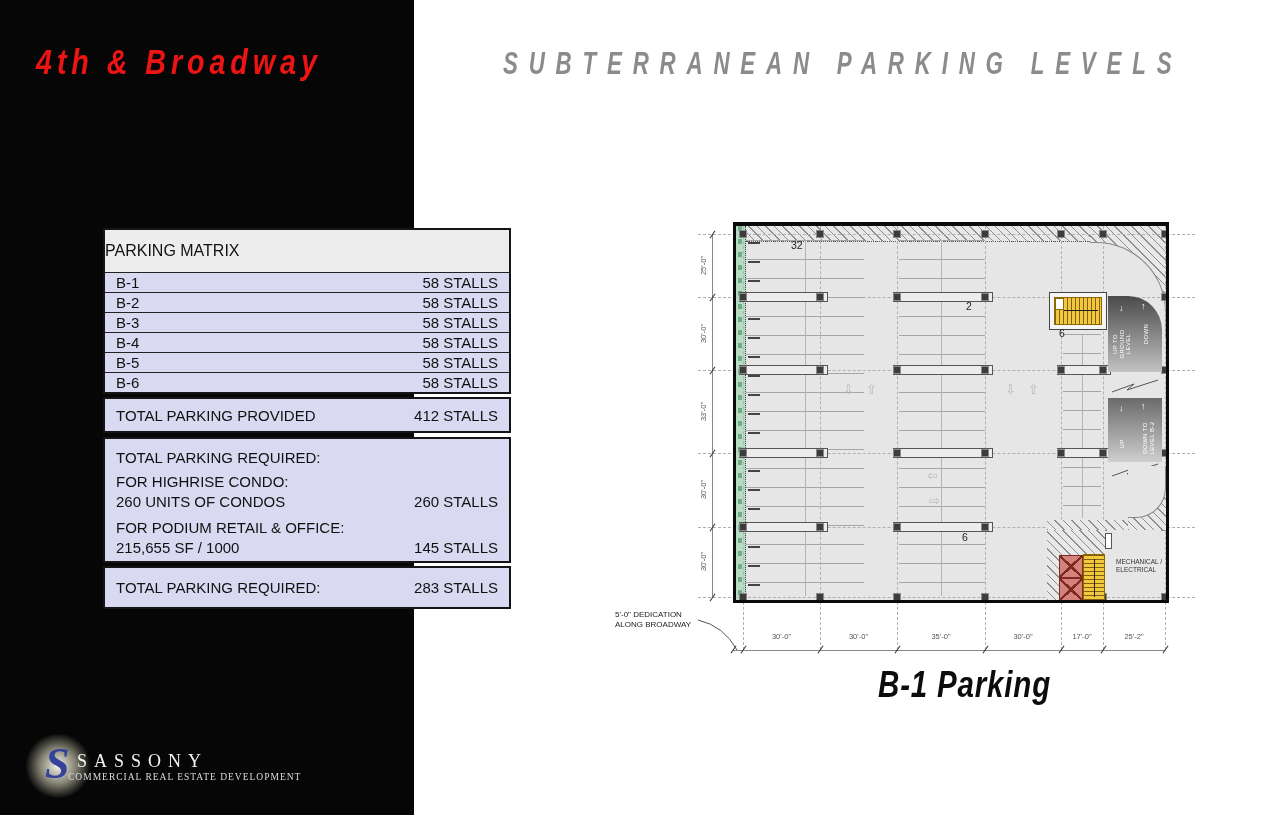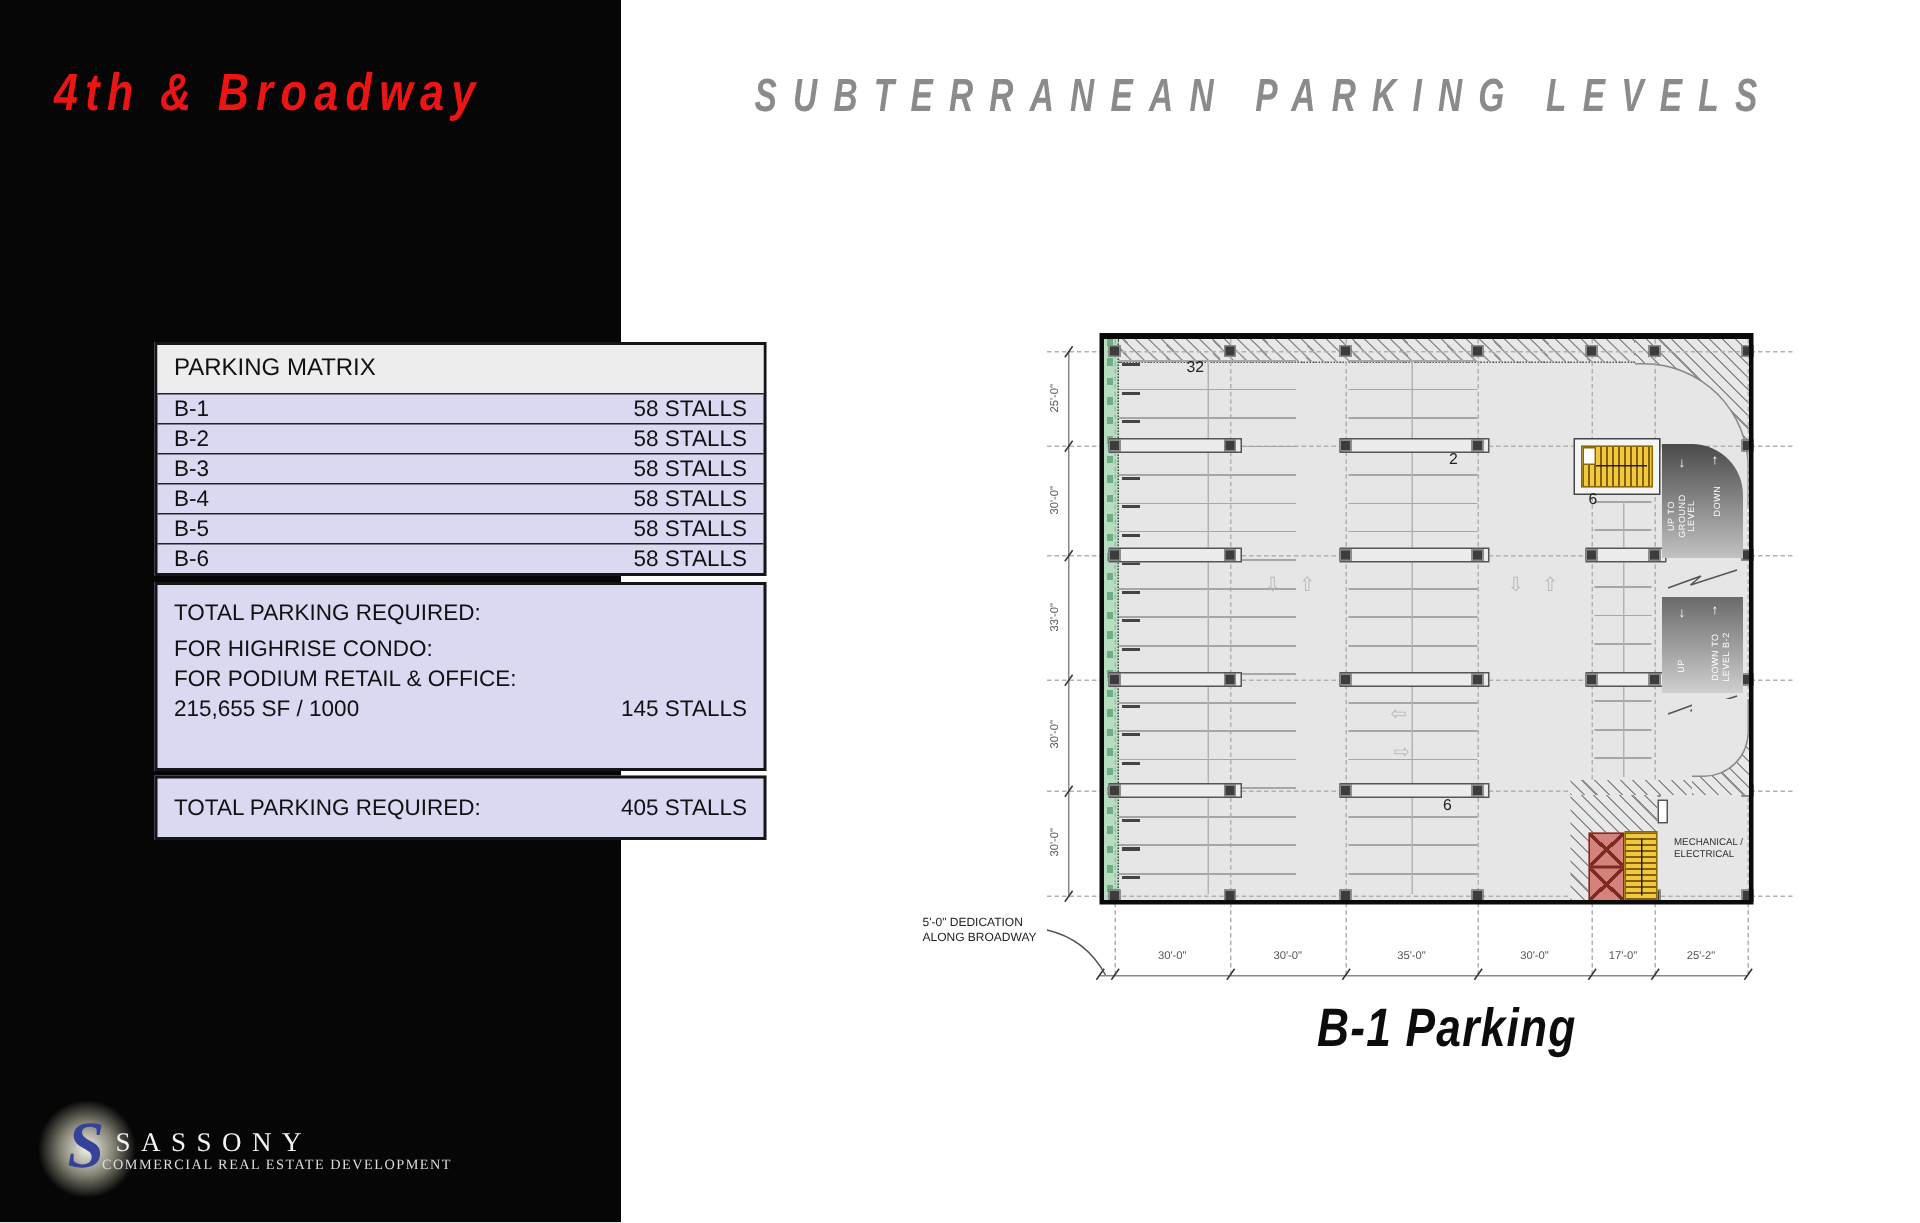--- a/index.html
+++ b/index.html
@@ -8,21 +8,21 @@
   #sidebar{position:absolute;left:0;top:0;width:414px;height:815px;background:#060606;}
   .abs{position:absolute;}
   
   #project-title{position:absolute;left:36px;top:42px;font-size:35px;font-weight:bold;font-style:italic;
     letter-spacing:6px;color:#ed1414;transform:scaleX(.82);transform-origin:left top;white-space:nowrap;}
   #page-title{position:absolute;left:503px;top:46px;font-size:31px;font-weight:bold;font-style:italic;
     letter-spacing:15px;color:#8b8b8b;transform:scaleX(.72);transform-origin:left top;white-space:nowrap;}
   
   #parking-table{position:absolute;left:103px;top:228px;width:408px;font-size:15px;color:#111;}
   .tbox{border:2px solid #151515;background:#d9daf2;box-sizing:border-box;}
-  #tbl-header{height:32px;background:#ededed;display:flex;align-items:center;padding:0 11px;font-size:16px;}
+  #tbl-header{height:42px;background:#ededed;display:flex;align-items:center;padding:0 0;font-size:16px;}
   .trow{height:19px;display:flex;justify-content:space-between;align-items:center;padding:0 11px;border-top:1px solid #222;}
   .trow:first-child{border-top:none;}
   #tbl-provided{margin-top:3px;height:36px;display:flex;justify-content:space-between;align-items:center;padding:0 11px;}
   #tbl-required{margin-top:4px;height:126px;padding:10px 11px 0;}
   #tbl-required .l{margin-bottom:7px;}
   #tbl-required .s{margin-bottom:3px;}
   #tbl-required .v{display:flex;justify-content:space-between;margin-bottom:9px;}
   #tbl-required-total{margin-top:3px;height:43px;display:flex;justify-content:space-between;align-items:center;padding:0 11px;}
   
   #logo-glow{position:absolute;left:25px;top:733px;width:66px;height:66px;border-radius:50%;
@@ -74,32 +74,40 @@
         </div>
       <div class="trow">
           <span>B-5</span>
           <span>58 STALLS</span>
         </div>
       <div class="trow">
           <span>B-6</span>
           <span>58 STALLS</span>
         </div>
     </div>
+    <div class="tbox" id="tbl-provided">
+      <span>TOTAL PARKING PROVIDED</span>
+      <span>412 STALLS</span>
+    </div>
     <div class="tbox" id="tbl-required">
       <div class="l">TOTAL PARKING REQUIRED:</div>
       <div class="s">FOR HIGHRISE CONDO:</div>
+      <div class="v">
+          <span>260 UNITS OF CONDOS</span>
+          <span>260 STALLS</span>
+        </div>
       <div class="s">FOR PODIUM RETAIL &amp; OFFICE:</div>
       <div class="v">
           <span>215,655 SF / 1000</span>
           <span>145 STALLS</span>
         </div>
     </div>
     <div class="tbox" id="tbl-required-total">
       <span>TOTAL PARKING REQUIRED:</span>
-      <span>405 STALLS</span>
+      <span>283 STALLS</span>
     </div>
   </div>
 
   <div id="logo-glow"></div>
   <div id="logo-mark">S</div>
   <div id="logo-name">SASSONY</div>
   <div id="logo-tagline">COMMERCIAL REAL ESTATE DEVELOPMENT</div>
 
   <div>
 

